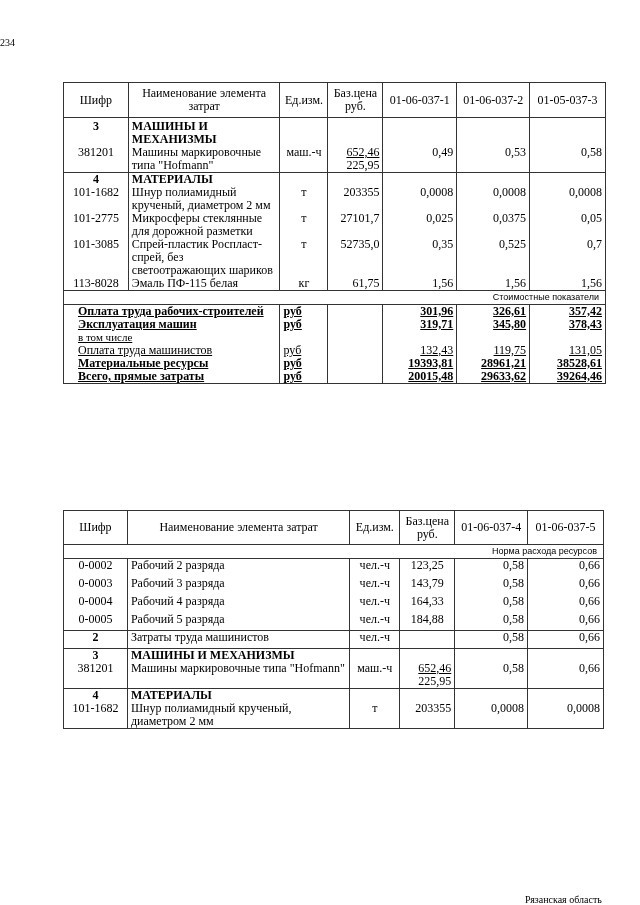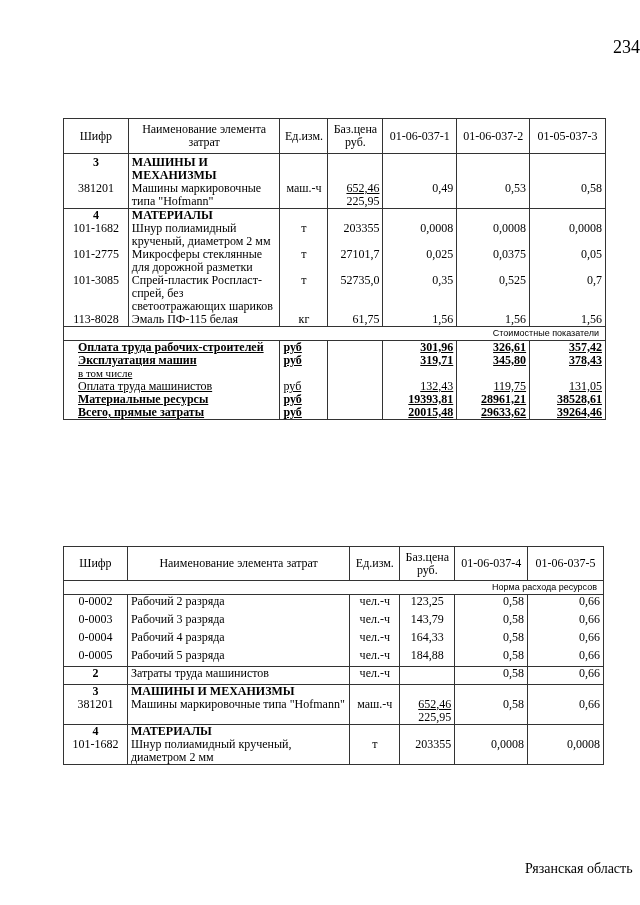--- a/index.html
+++ b/index.html
@@ -1,19 +1,19 @@
 <!DOCTYPE html>
 <html><head>
 <meta charset="utf-8">
 <style>
   html, body { margin:0; padding:0; background:#fff; }
   body { width:640px; height:905px; position:relative; font-family:"Liberation Serif", serif; color:#000; overflow:hidden; }
-  .page-num { position:absolute; top:37px; left:0; width:640px; text-align:right; font-size:18px; }
-  .footer { position:absolute; top:861px; left:525px; font-size:14px; }
-  table { position:absolute; border-collapse:collapse; font-size:12px; line-height:13px;margin-top:36px; }
+  .page-num { position:absolute; top:37px; left:0; width:640px; text-align:left; font-size:10px; }
+  .footer { position:absolute; top:894px; left:525px; font-size:10px; }
+  table { position:absolute; border-collapse:collapse; font-size:12px; line-height:13px; }
   td { border-left:1px solid #333; border-right:1px solid #333; padding:0 3px; vertical-align:top; }
   tr.hdr td { border:1px solid #333; text-align:center; vertical-align:middle; }
   tr.sec-top td { border-top:1px solid #333; }
   .c { text-align:center; }
   .r { text-align:right; }
   .b { font-weight:bold; }
   .u { text-decoration:underline; }
   .small-note { font-family:Liberation Sans, sans-serif; font-size:9px; text-align:right; padding-right:6px; border:1px solid #333; }
   #t1 { top:82px; left:63px; width:543px; }
   #t2 { top:510px; left:63px; width:541px; }

